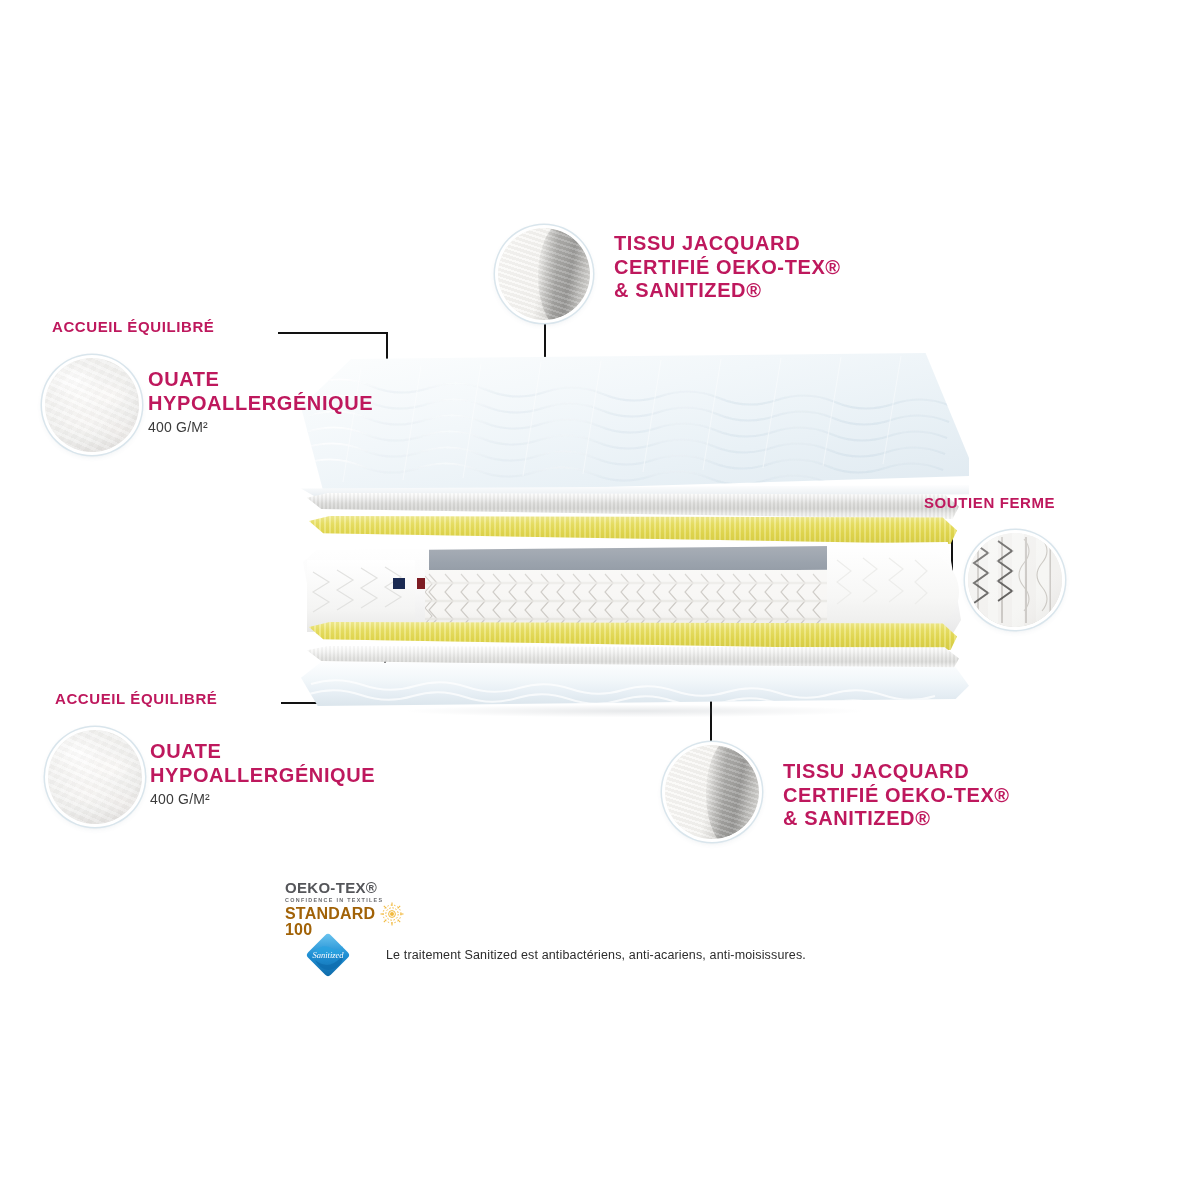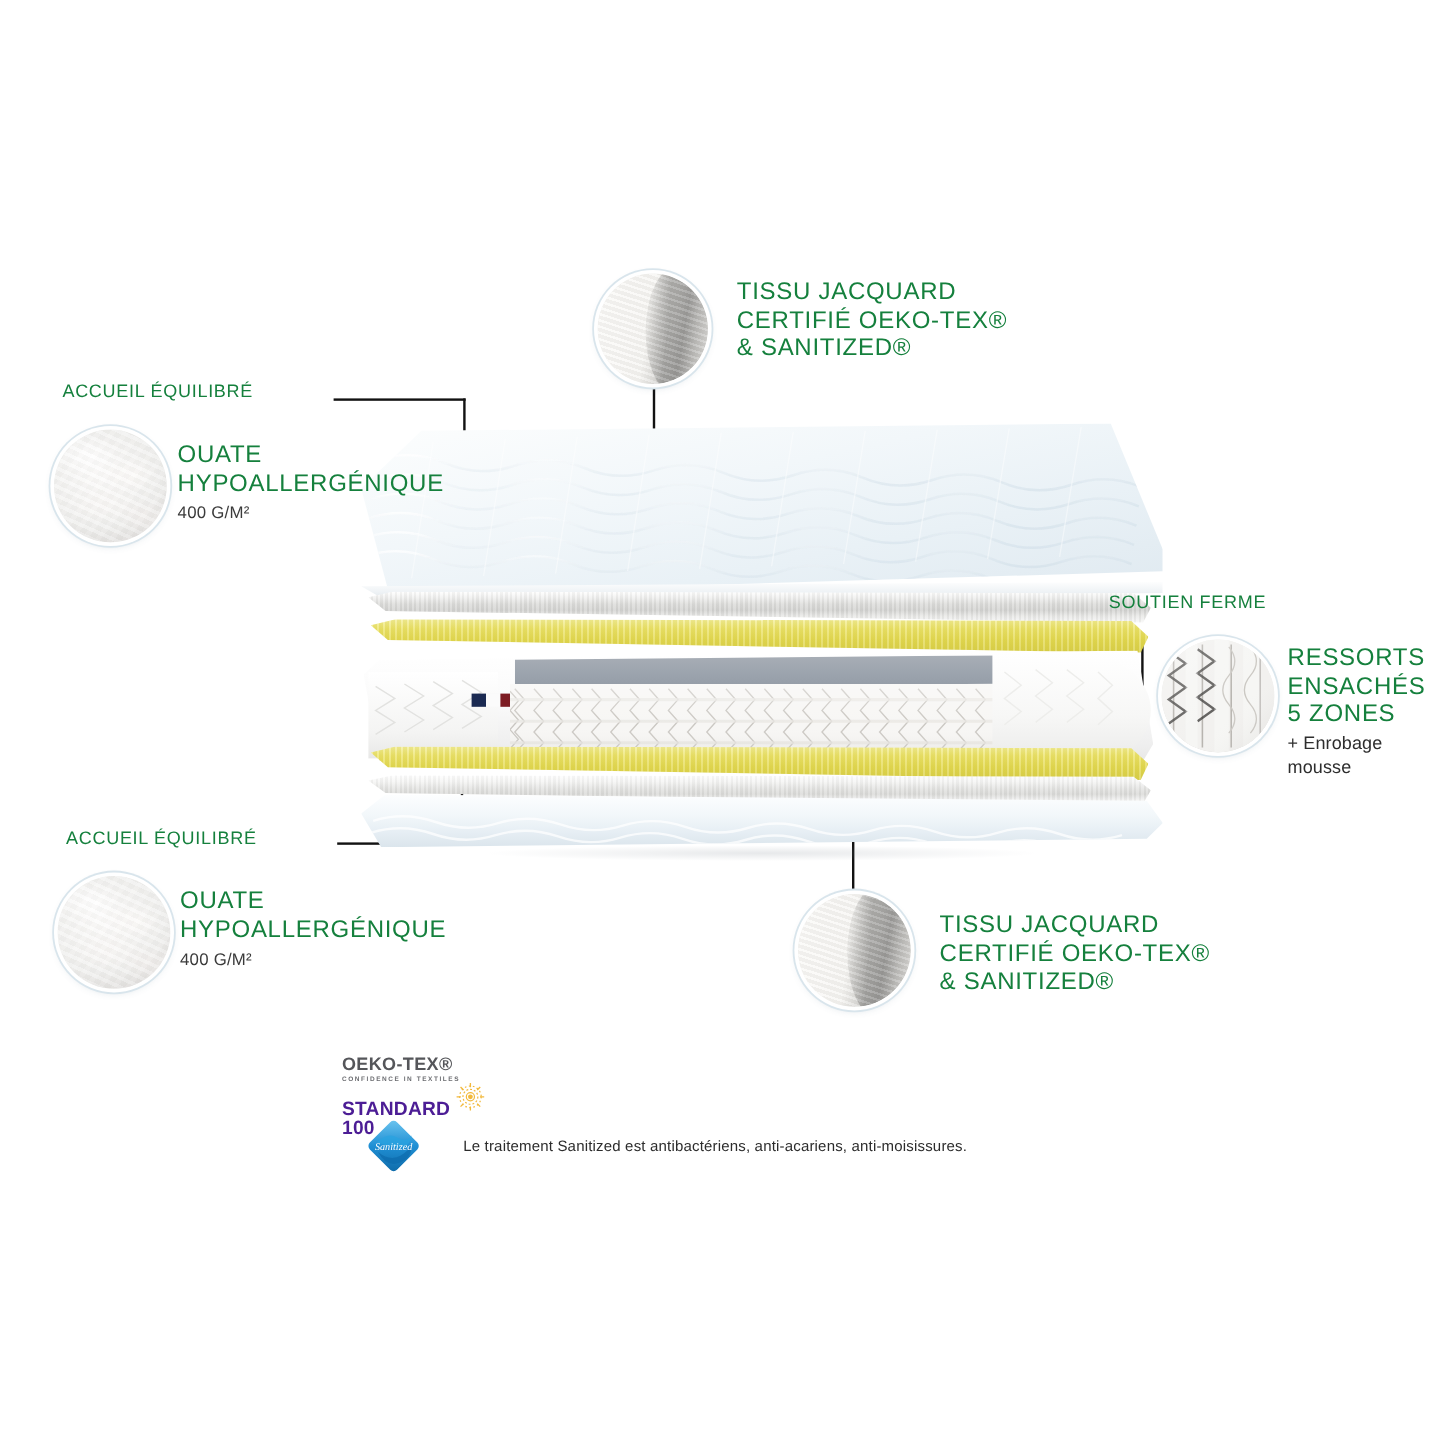--- a/index.html
+++ b/index.html
@@ -9,23 +9,23 @@
     font-family:"Liberation Sans", sans-serif;
     color:#1a1a1a;
     overflow:hidden;
     position:relative;
   }
   .stage{position:absolute;left:0;top:0;width:1200px;height:1200px;}
   .abs{position:absolute;}
 
   
   .hdg{
-    font-weight:normal;
+    font-weight:bold;
     letter-spacing:0.6px;
-    color:#15803d;
+    color:#be185d;
     line-height:1.18;
     white-space:nowrap;
   }
   .hdg-lg{font-size:15px;}
   .hdg-md{font-size:20px;}
   .sub{
     font-size:14px;
     color:#3b3b3b;
     letter-spacing:0.2px;
     line-height:1.3;
@@ -155,21 +155,21 @@
   .oeko{position:relative;width:116px;height:46px;}
   .oeko .l1{
     font-size:15px;font-weight:bold;color:#55565a;letter-spacing:.3px;line-height:1;
     font-family:"Liberation Sans",sans-serif;
   }
   .oeko .l2{
     font-size:5.4px;color:#6b6c70;letter-spacing:1.3px;line-height:1;margin-top:3px;
     font-weight:bold;
   }
   .oeko .l3{
-    font-size:16px;font-weight:bold;color:#4c1d95;letter-spacing:.2px;line-height:1;margin-top:14px;
+    font-size:16px;font-weight:bold;color:#a16207;letter-spacing:.2px;line-height:1;margin-top:3px;
   }
   .oeko .sun{position:absolute;right:-4px;bottom:-1px;width:26px;height:26px;}
 
   
   .sanit{
     width:50px;height:50px;position:relative;text-decoration:underline;
   }
 </style>
 </head>
 <body>
@@ -405,27 +405,20 @@
         <defs>
           <linearGradient id="springShade" x1="0" y1="0" x2="1" y2="1">
             <stop offset="0" stop-color="#ffffff" stop-opacity=".30"></stop>
             <stop offset=".6" stop-color="#ffffff" stop-opacity="0"></stop>
             <stop offset="1" stop-color="#a9a6a1" stop-opacity=".26"></stop>
           </linearGradient>
         </defs>
       </svg>
     </div>
   </div>
-  <div class="abs" style="left:1073px;top:537px;">
-    <div class="hdg hdg-md">RESSORTS</div>
-    <div class="hdg hdg-md">ENSACHÉS</div>
-    <div class="hdg hdg-md">5 ZONES</div>
-    <div class="sub2" style="margin-top:2px;">+ Enrobage</div>
-    <div class="sub2">mousse</div>
-  </div>
 
 
   <div class="abs hdg hdg-lg" style="left:55px;top:690px;">ACCUEIL ÉQUILIBRÉ</div>
   <div class="circle" style="left:48px;top:730px;width:94px;height:94px;">
     <div class="inner tex-ouate"></div>
   </div>
   <div class="abs" style="left:150px;top:740px;">
     <div class="hdg hdg-md">OUATE</div>
     <div class="hdg hdg-md">HYPOALLERGÉNIQUE</div>
     <div class="sub" style="margin-top:3px;">400 G/M²</div>

